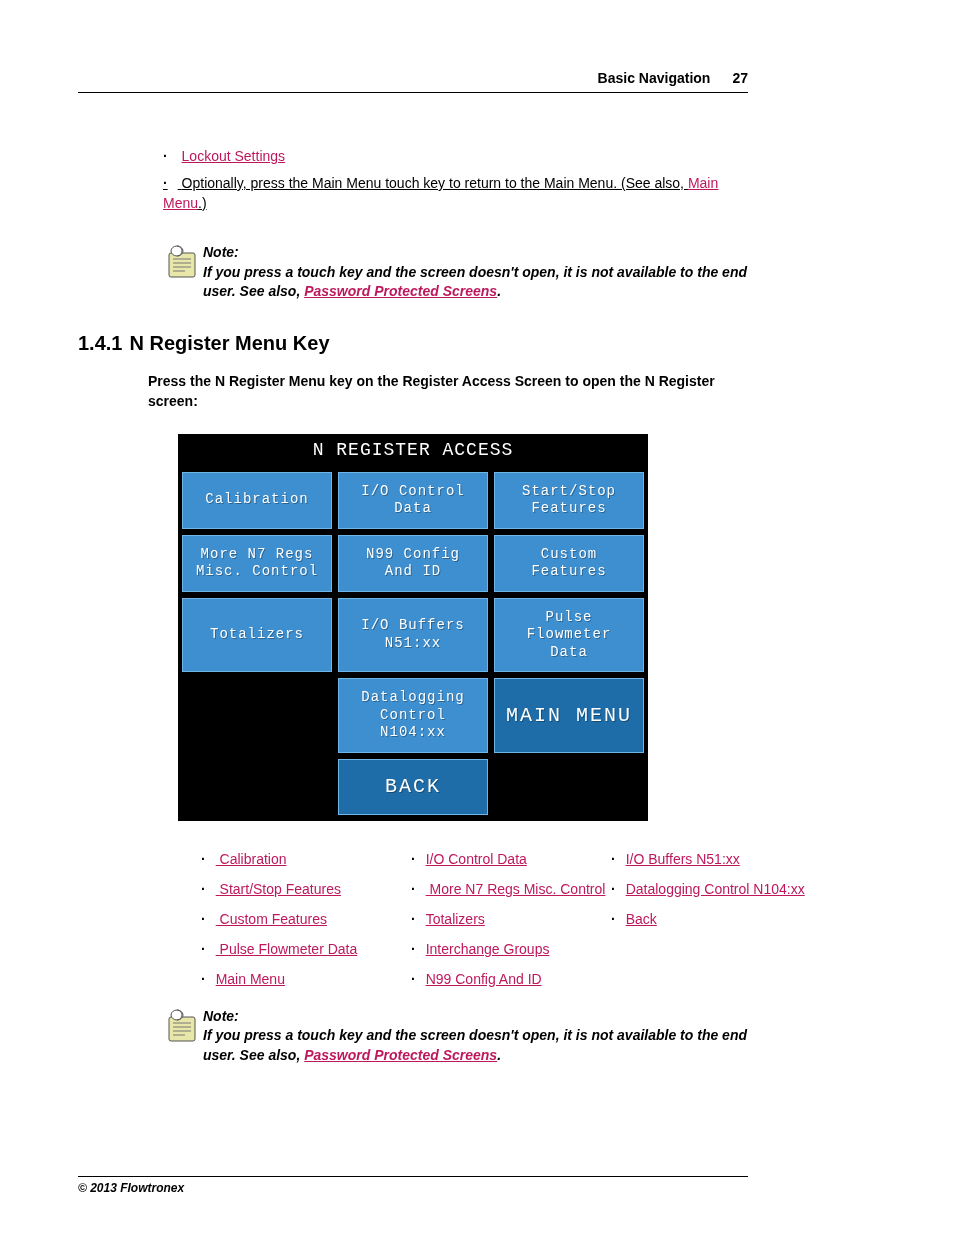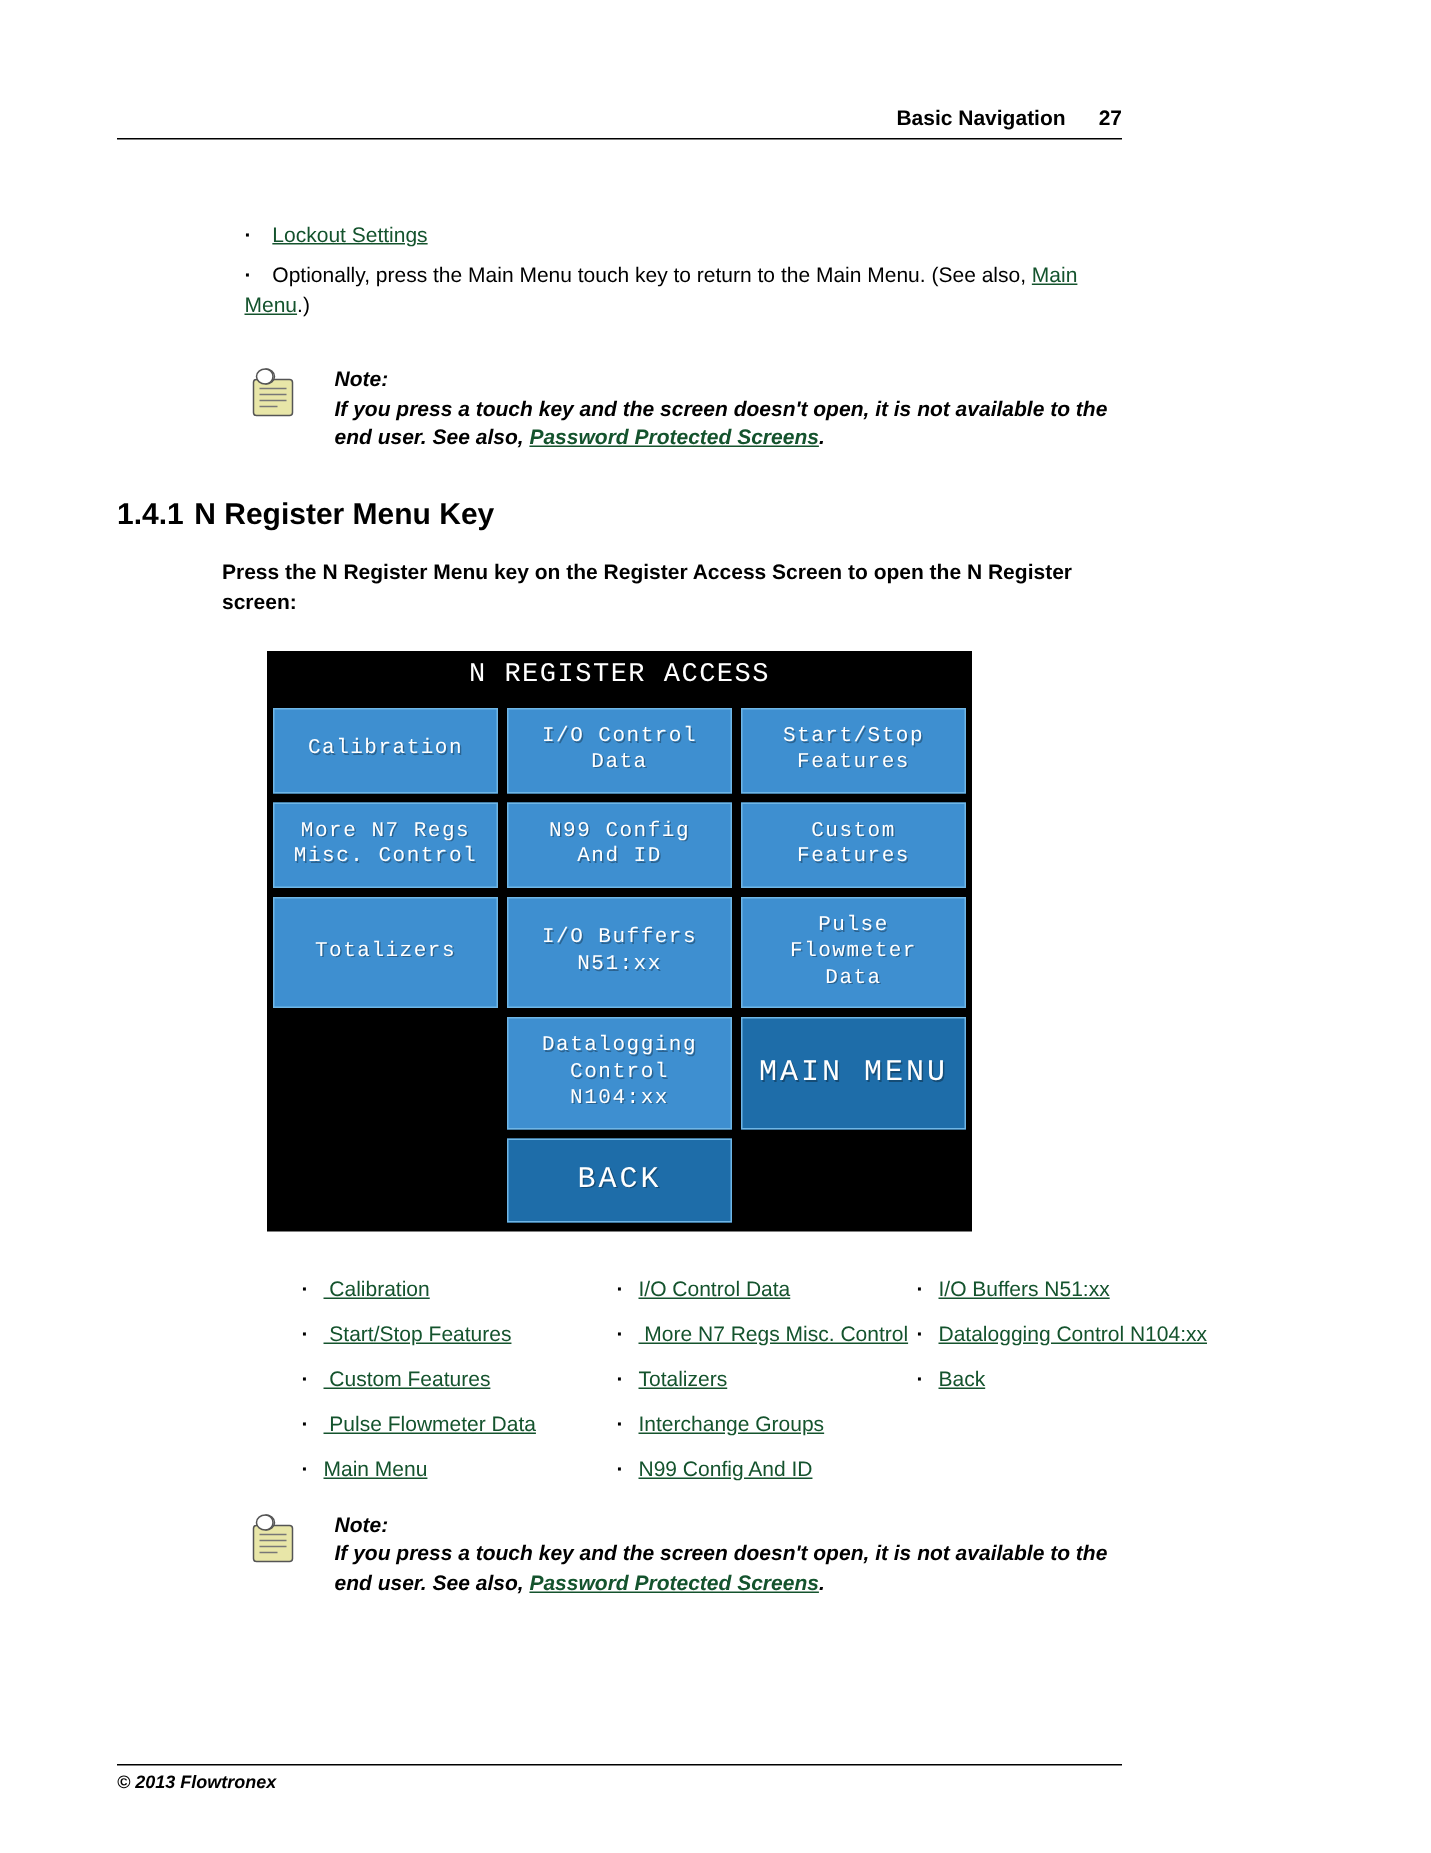--- a/index.html
+++ b/index.html
@@ -33,27 +33,26 @@
     display: flex;
     margin-bottom: 10px;
   }
   .top-links-row .col { flex: 1; }
   .bullet-line::before {
     content: "·";
     margin-right: 10px;
     font-weight: bold;
   }
   a.link {
-    color: #14532d;
+    color: #be185d;
     text-decoration: underline;
   }
-  .para { margin: 10px 0 30px 0; line-height: 1.4; }
+  .para { margin: 10px 0 30px 0; line-height: 1.4; text-decoration: underline; }
   .note-box {
     display: flex;
-    gap: 20px;
     margin: 20px 0 30px 85px;
     align-items: flex-start;
   }
   .note-icon {
     width: 40px; height: 40px;
     flex-shrink: 0;
   }
   .note-text {
     font-style: italic;
     font-weight: bold;

